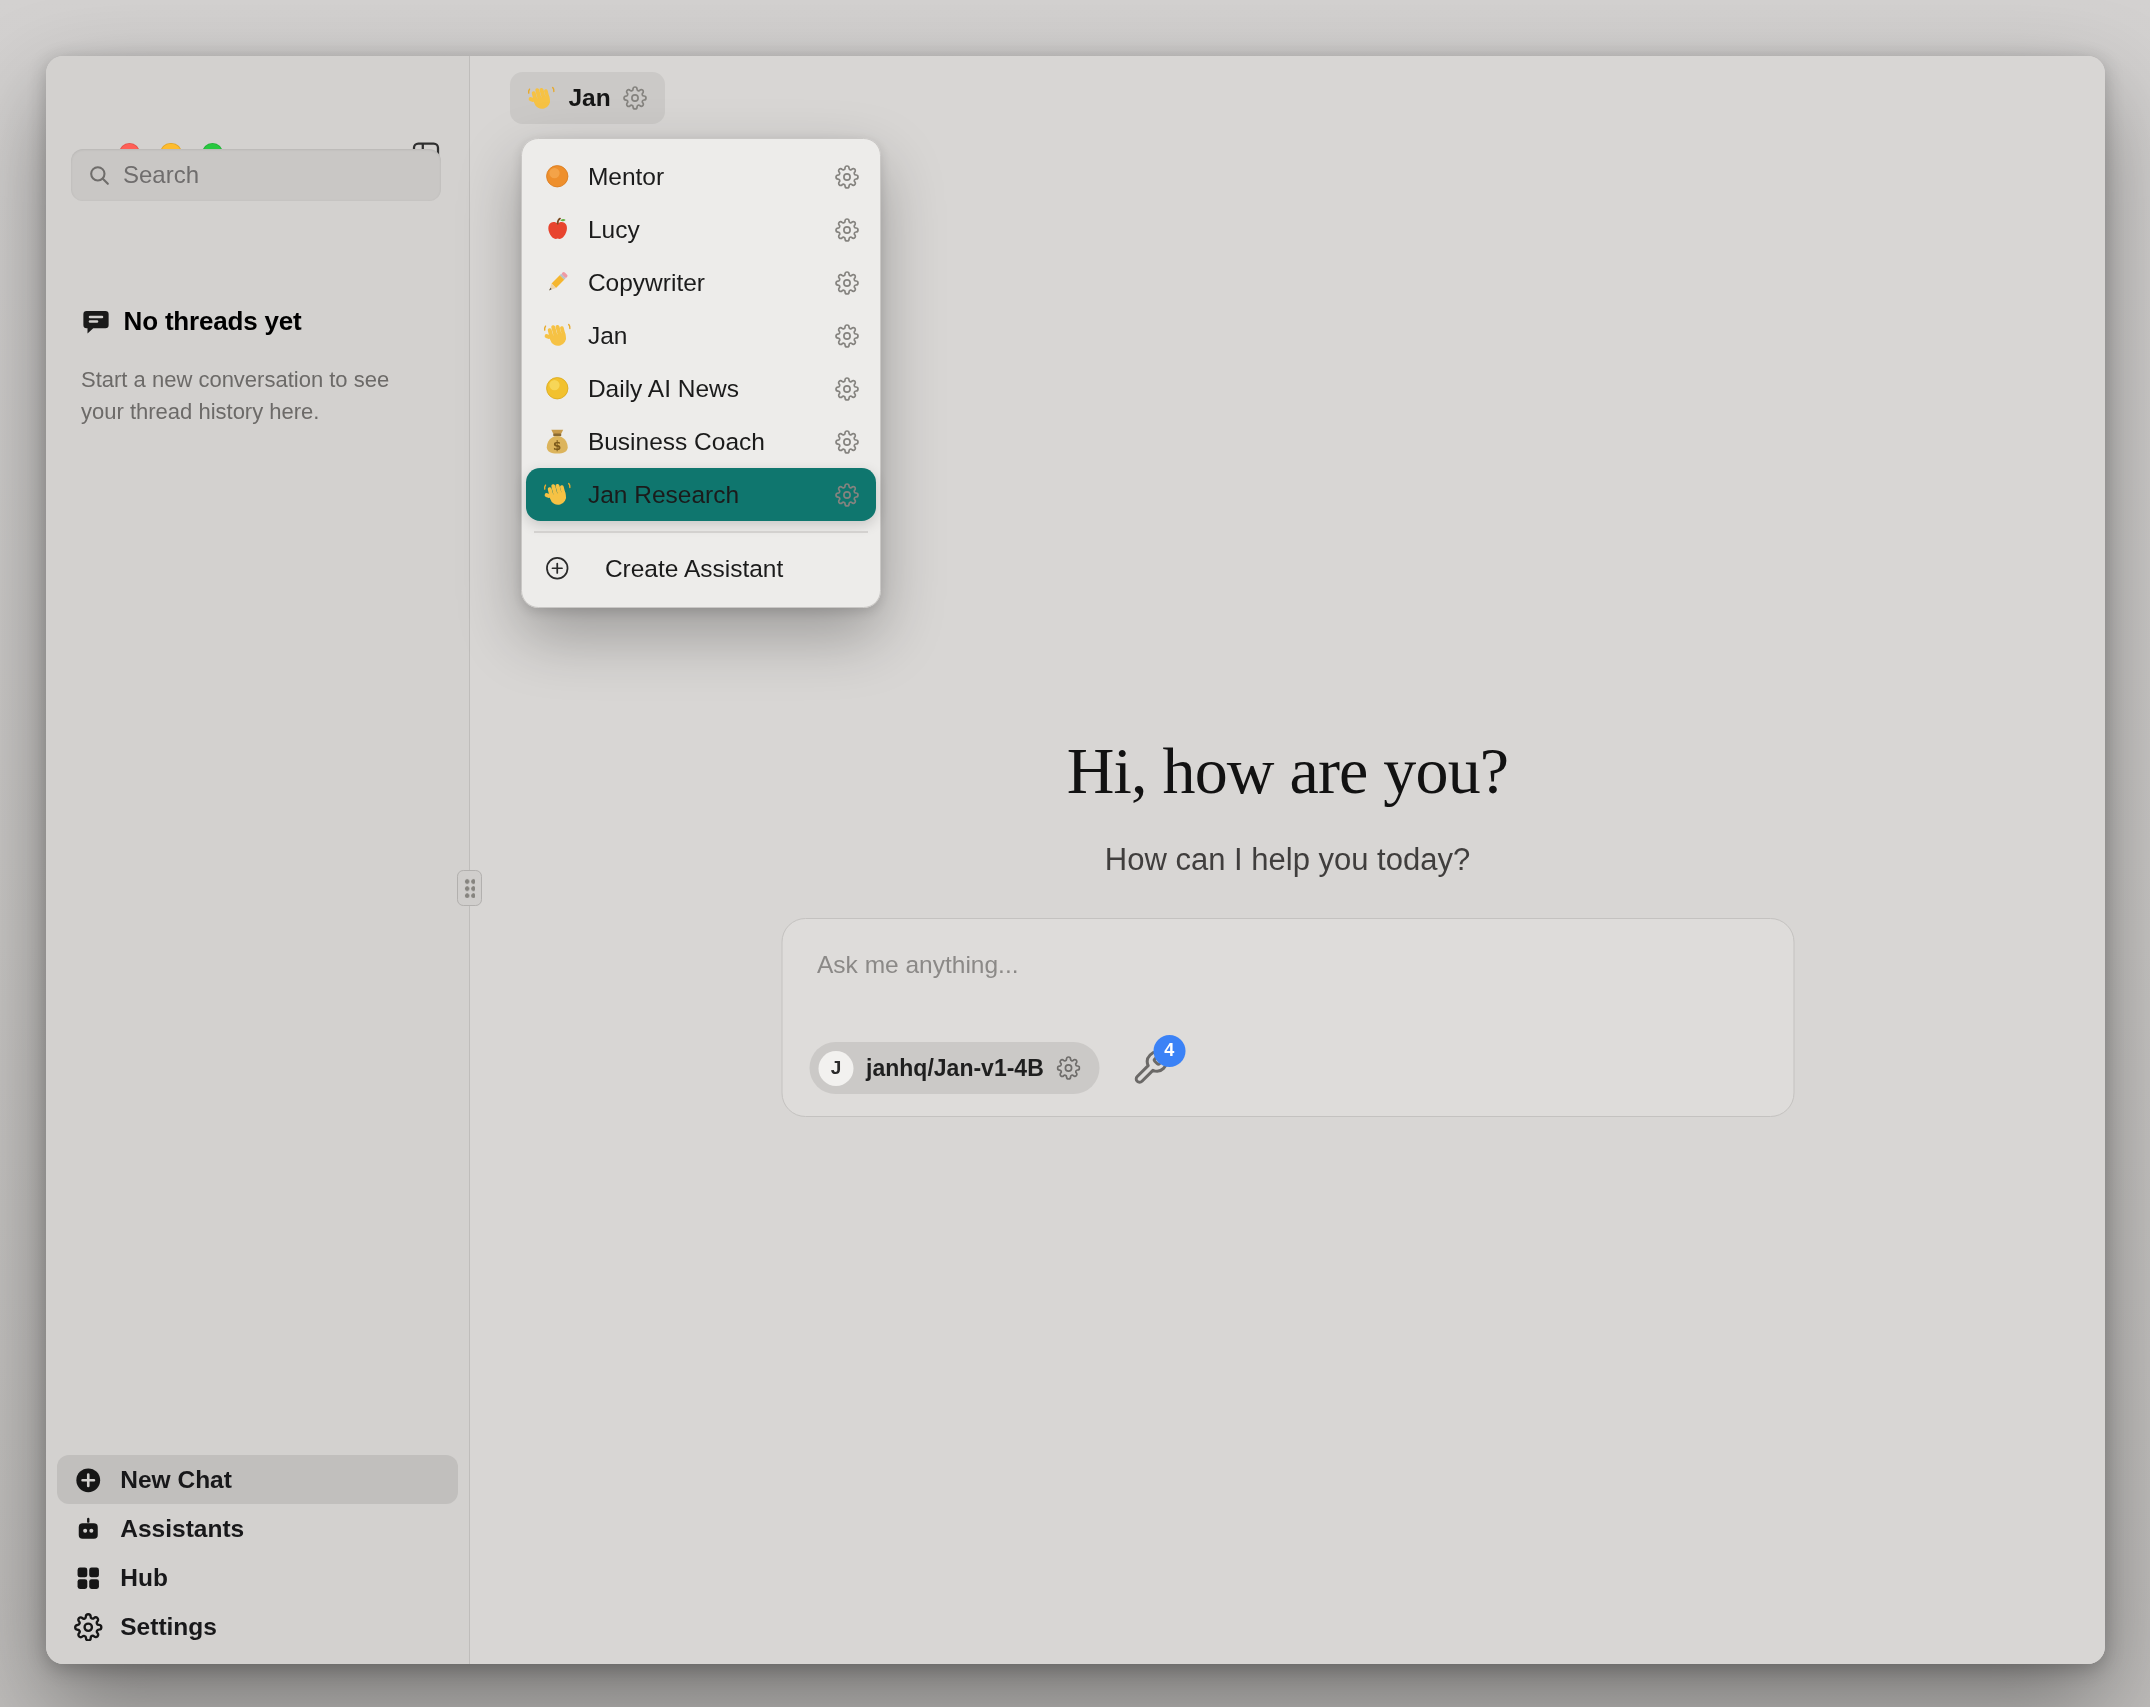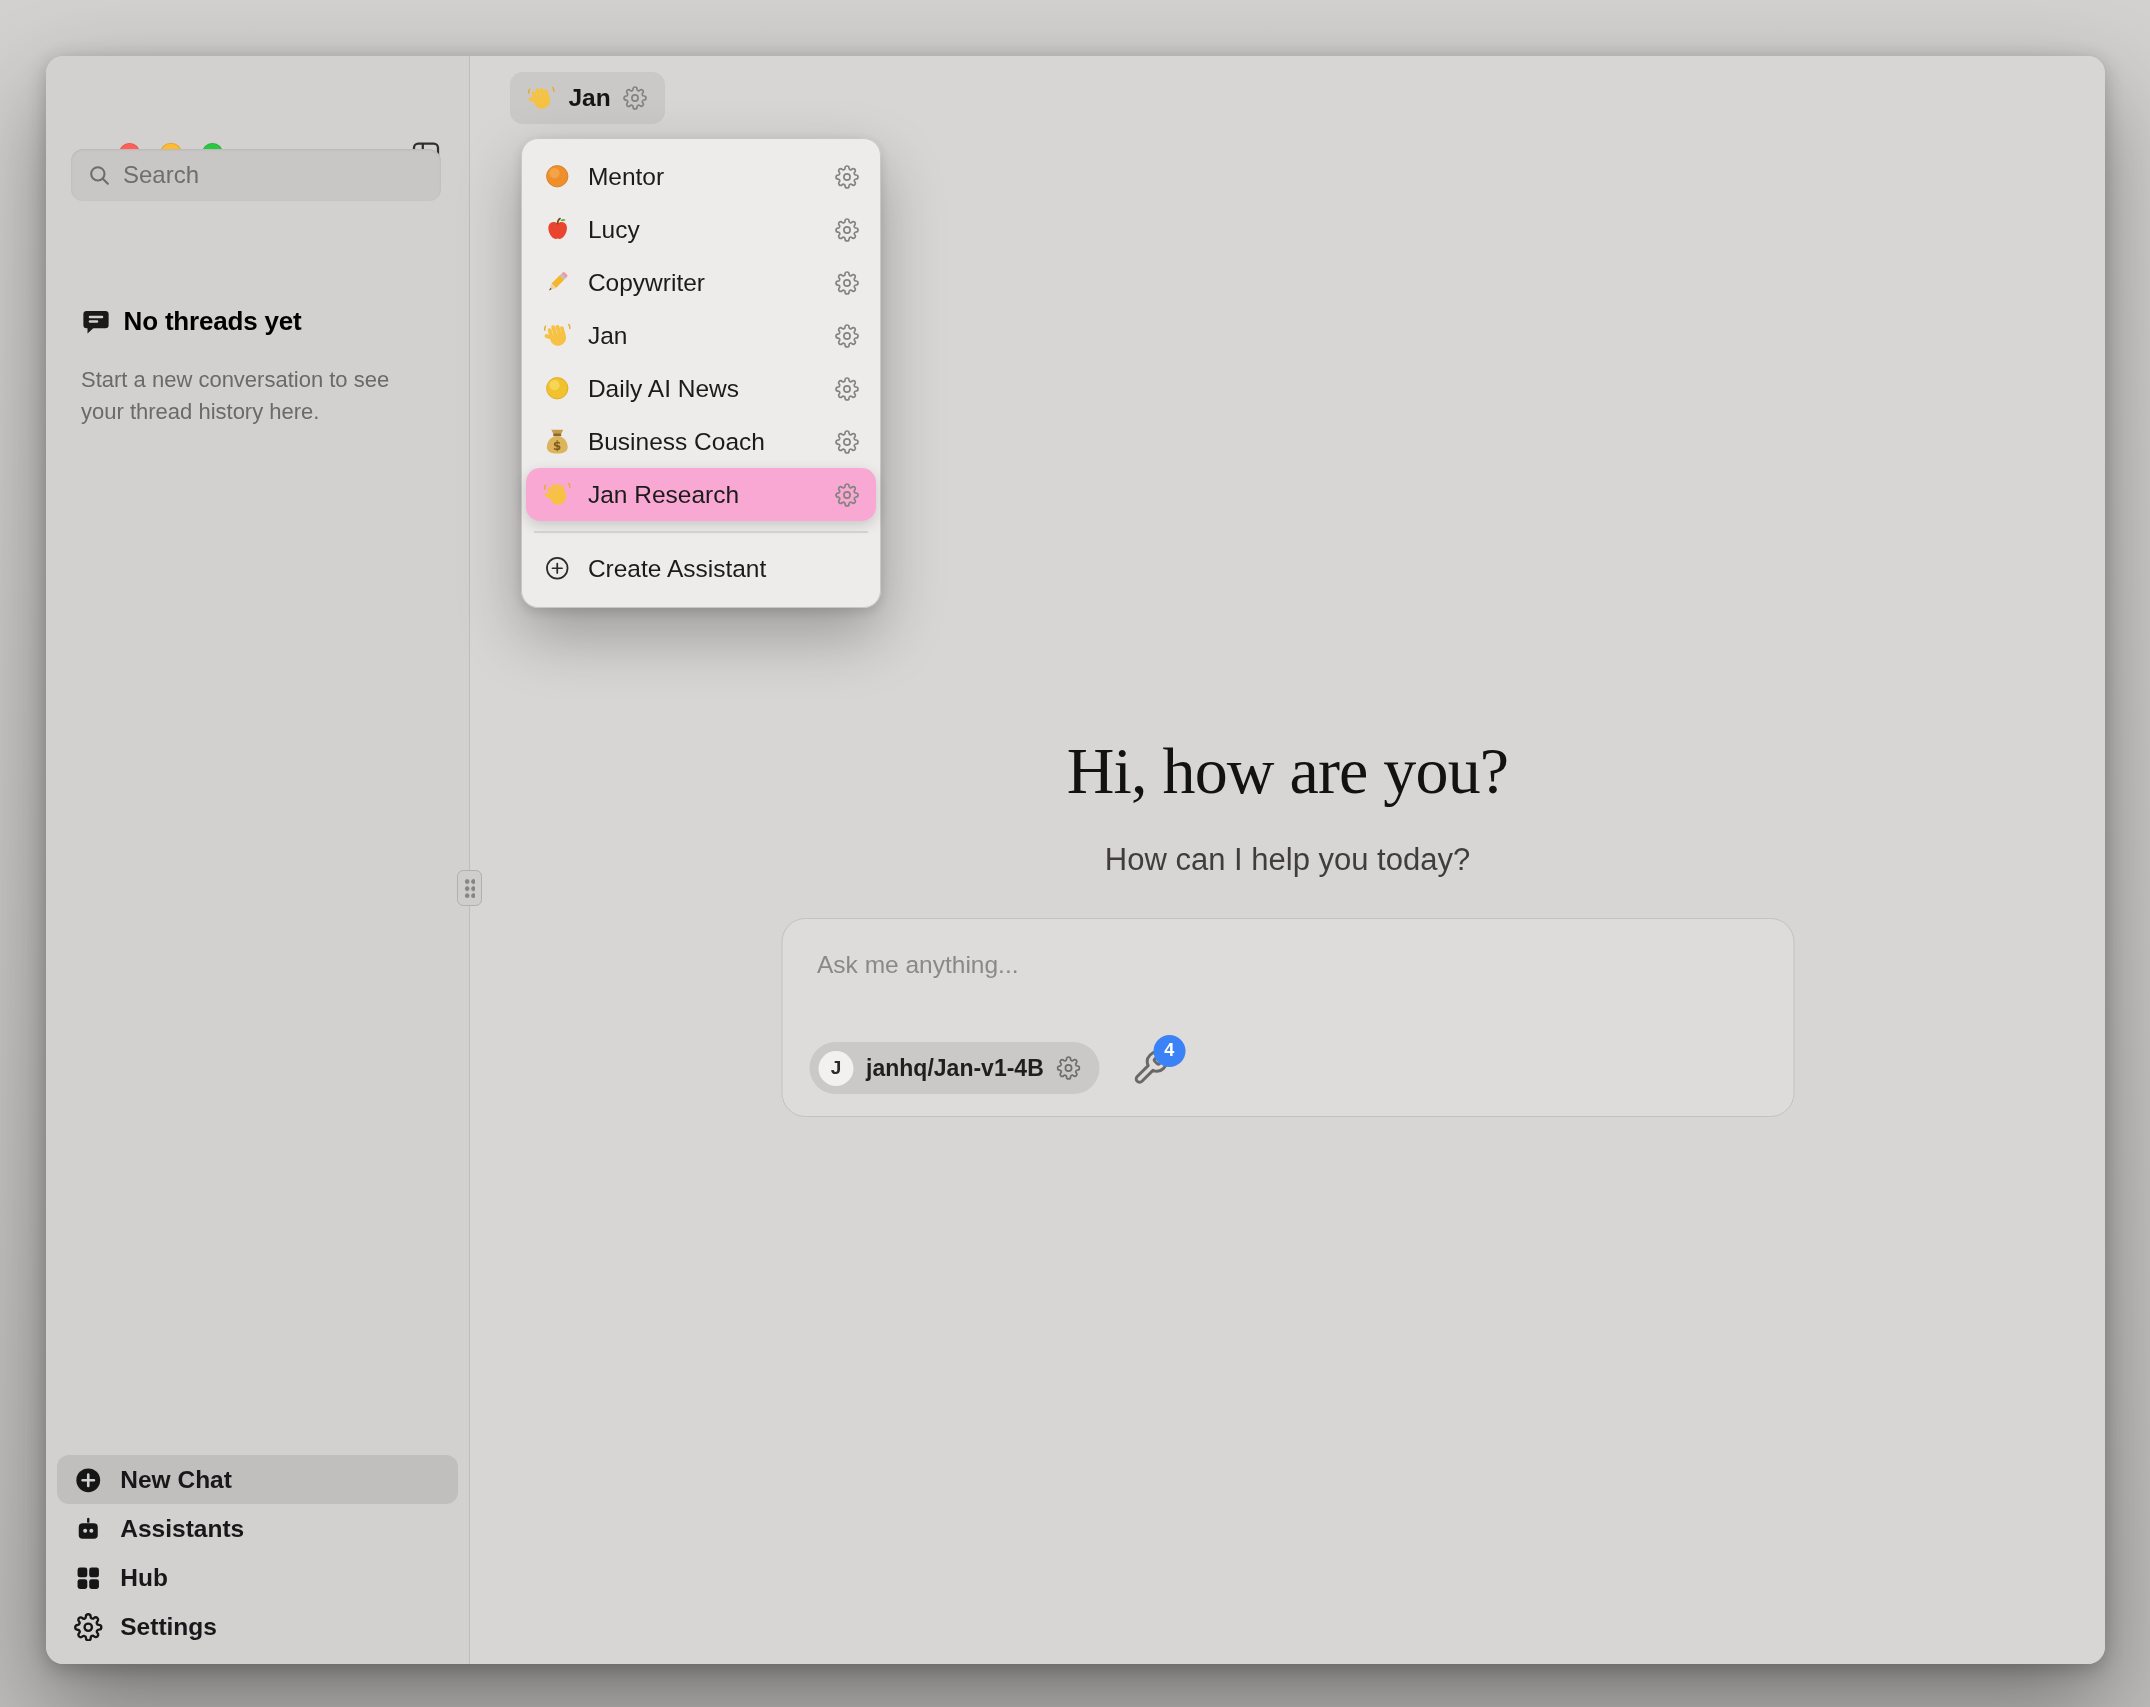--- a/index.html
+++ b/index.html
@@ -89,23 +89,23 @@
     box-shadow: 0 27px 63px rgba(0,0,0,.28), 0 3.2px 11px rgba(0,0,0,.12);
     padding: 11px 4px 12.6px 4px;
   }
   .menu-row {
     height: 53px; display: flex; align-items: center; gap: 16px;
     padding: 0 17.4px; border-radius: 14.2px; cursor: pointer;
   }
   .menu-row .emoji { width: 28.5px; height: 28.5px; flex-shrink: 0; }
   .menu-row .row-label { font-size: 24.5px; font-weight: 500; color: #1b1b1b; }
   .menu-row .gear { margin-left: auto; }
-  .menu-row.selected { background: #f9a8d4; box-shadow: 0 4px 12.6px rgba(0,0,0,.16); }
+  .menu-row.selected { background: #0f766e; box-shadow: 0 4px 12.6px rgba(0,0,0,.16); }
   .menu-sep { height: 1.6px; background: #d3d1cf; margin: 10.3px 8px; }
-  .create-row { height: 51px; display: flex; align-items: center; gap: 16px; padding: 0 17.4px; cursor: pointer; border-radius: 14.2px; }
+  .create-row { height: 51px; display: flex; align-items: center; gap: 33px; padding: 0 17.4px; cursor: pointer; border-radius: 14.2px; }
   .create-row svg { width: 28.5px; height: 28.5px; }
   .create-row .row-label { font-size: 24.5px; font-weight: 500; color: #1b1b1b; }
 
   .emoji svg { width: 100%; height: 100%; display: block; }
 
   .greeting { position: absolute; top: 677px; left: 0; right: 0; text-align: center; }
   .greeting h1 {
     font-family: "Liberation Serif", "DejaVu Serif", serif;
     font-size: 66px; font-weight: 400; color: #121212; letter-spacing: -0.8px;
   }

